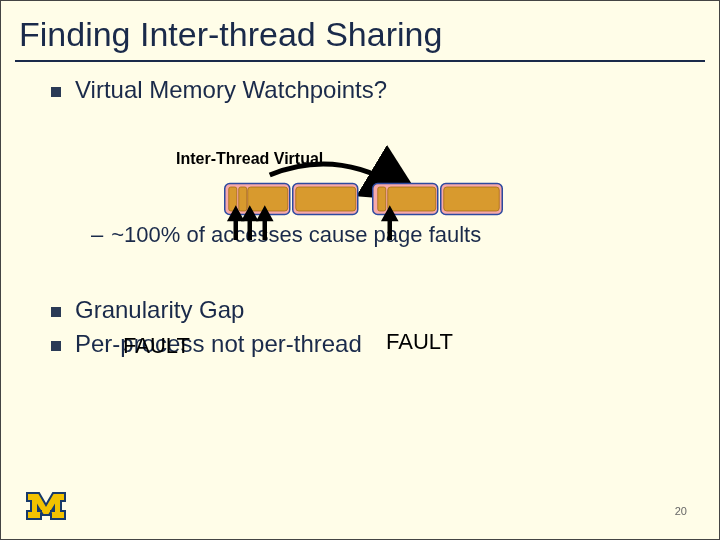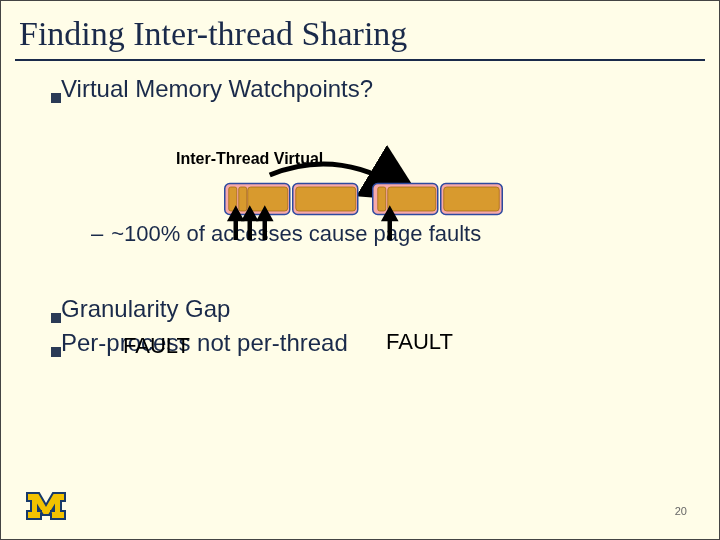--- a/index.html
+++ b/index.html
@@ -5,36 +5,36 @@
   * { box-sizing: border-box; margin: 0; padding: 0; }
   body {
     width: 720px; height: 540px;
     background: #fffde8;
     font-family: Arial, Helvetica, sans-serif;
     position: relative;
     border: 1px solid #444;
     overflow: hidden;
   }
   .title {
-    font-family: Liberation Serif, serif;
+    font-family: Liberation Sans, sans-serif;
     font-size: 34px;
     color: #1a2a4a;
     padding: 14px 0 6px 18px;
     font-weight: normal;
   }
   .hr {
     border-top: 2px solid #1a2a4a;
     margin: 0 14px 0 14px;
   }
   .content {
     padding: 14px 40px 0 50px;
     color: #1a2a4a;
     font-size: 24px;
   }
-  .bullet-row { display: flex; align-items: flex-end; margin-bottom: 6px; }
+  .bullet-row { display: flex; align-items: flex-start; gap: 14px; margin-bottom: 6px; }
   .sq { width: 10px; height: 10px; background: #2a3a56; margin-top: 11px; flex-shrink: 0; }
   .indent { margin-left: 40px; font-size: 22px; color: #1a2a4a; }
   .dash { color: #1a2a4a; margin-right: 8px; }
   .fault { color: #000; font-size: 22px; font-weight: normal; }
   .fault1 { position: absolute; left: 122px; top: 332px; }
   .fault2 { position: absolute; left: 385px; top: 328px; }
   .label-its { position: absolute; left: 175px; top: 149px; color: #000; font-size: 16px; font-weight: bold; }
   .diagram { position: absolute; left: 85px; top: 175px; width: 555px; height: 80px; }
   .pagenum { position: absolute; right: 32px; bottom: 22px; color: #666; font-size: 11px; font-family: Arial, sans-serif; }
   .logo { position: absolute; left: 24px; bottom: 18px; }

